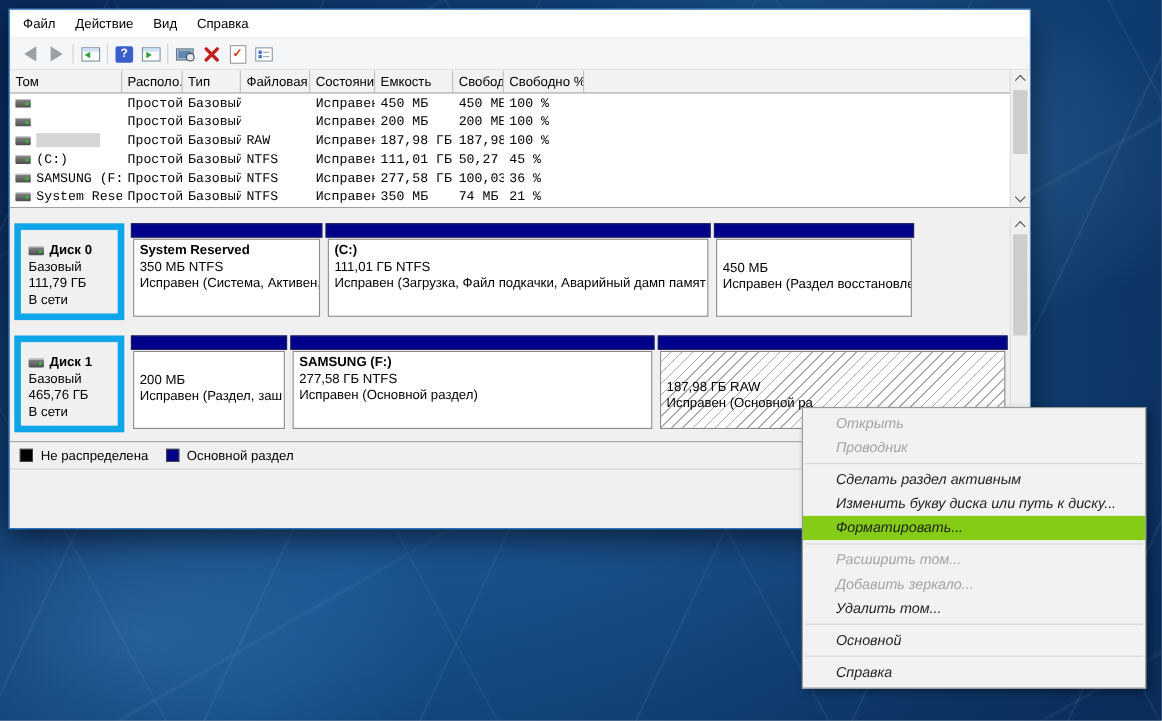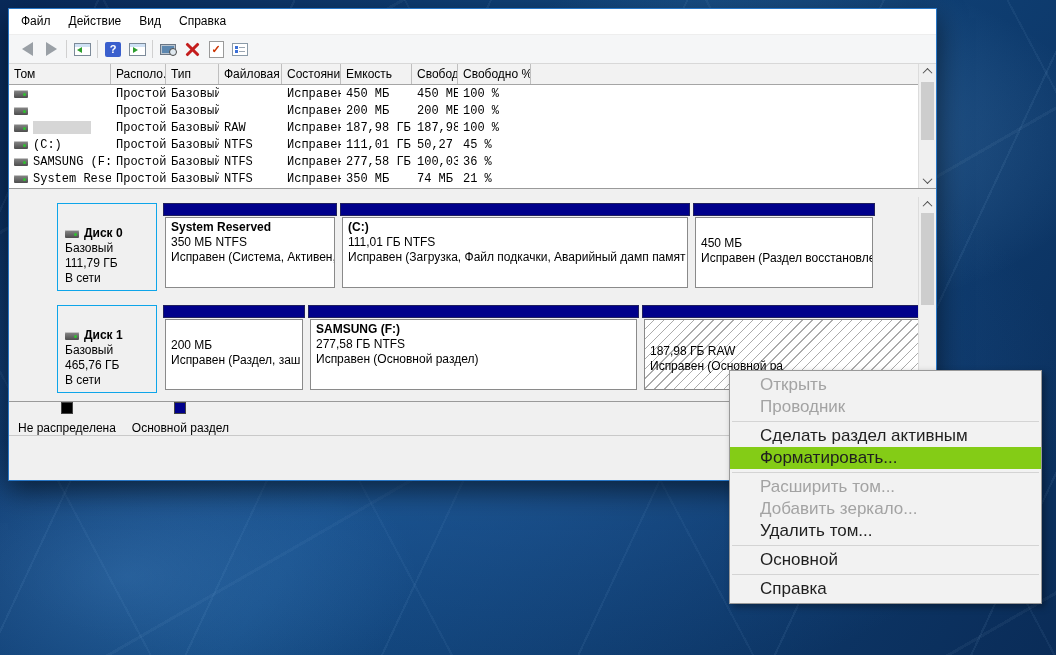--- a/index.html
+++ b/index.html
@@ -85,43 +85,43 @@
   .chev { width:6px; height:6px; border-left:1px solid #505050; border-top:1px solid #505050; }
   .chev.up { transform:rotate(45deg) translate(1px,1px); }
   .chev.down { transform:rotate(225deg) translate(1px,1px); }
   .sb-thumb { position:absolute; left:2px; right:2px; background:#cdcdcd; }
 
   .splitter { flex:0 0 8px; background:#f0f0f0; border-top:1px solid #9a9a9a; }
 
   
   .graph-pane { position:relative; flex:0 0 204px; background:#f0f0f0; overflow:hidden; }
   .disk-row { position:absolute; left:4px; display:flex; height:88px; }
-  .disk-card { width:100px; flex:0 0 auto; border:1px solid #0ea5e9; box-sizing:border-box;
-    background:#f0f0f0; padding:22px 0 0 7px; margin-right:6px; line-height:15px;margin-left:44px; }
+  .disk-card { width:100px; flex:0 0 auto; border:6px solid #0ea5e9; box-sizing:border-box;
+    background:#f0f0f0; padding:11px 0 0 7px; margin-right:6px; line-height:15px; }
   .dlabel { font-weight:bold; display:flex; align-items:center; gap:5px; }
   .parts { display:flex; gap:3px; }
   .part { box-sizing:border-box; }
   .part-band { height:13px; background:#00008b; border:1px solid #20205e; box-sizing:border-box; }
   .part-body { margin:1px 2px 0 2px; height:71px; background:#fff; border:1px solid #8a8a8a; box-sizing:border-box;
     padding:2px 5px; overflow:hidden; white-space:nowrap; line-height:15px; }
   .part-title { font-weight:bold; }
   .part.mid .part-body { padding-top:18px; }
   .part.hatched .part-body {
     background:repeating-linear-gradient(135deg,#ffffff 0 6px,#ababab 6px 7px); padding-top:24px; }
 
   .legend { flex:0 0 24px; border-top:1px solid #9a9a9a; border-bottom:1px solid #c9c9c9;
     background:#f0f0f0; display:flex; align-items:center; padding-left:9px; }
-  .lg-item { display:flex; align-items:center; gap:7px; margin-right:16px;flex-direction:column; }
+  .lg-item { display:flex; align-items:center; gap:7px; margin-right:16px; }
   .lg-sq { width:12px; height:12px; border:1px solid #444; box-sizing:border-box; }
   .status { flex:1 1 auto; background:#f0f0f0; }
 
   
   .ctx { position:absolute; left:729px; top:370px; width:313px; box-sizing:border-box;
     background:#f2f2f2; border:1px solid #999; box-shadow:3px 3px 7px rgba(0,0,0,.35);
-    padding:3px 0; font-size:17px; z-index:10; }
+    padding:3px 0; font-size:13px; z-index:10;font-style:italic; }
   .ctx-item { height:22px; line-height:22px; padding-left:30px; color:#1f1f1f; white-space:nowrap; overflow:hidden; }
   .ctx-item.disabled { color:#a3a3a3; }
   .ctx-item.hl { background:#84cc16; }
   .ctx-sep { border-top:1px solid #d4d4d4; margin:3px 2px; }
 </style>
 </head>
 <body>
 
 <div class="desktop"></div>
 
@@ -380,20 +380,21 @@
   </div>
 
   <div class="status"></div>
 </div>
 
 <div class="ctx">
   <div class="ctx-item disabled">Открыть</div>
   <div class="ctx-item disabled">Проводник</div>
   <div class="ctx-sep"></div>
   <div class="ctx-item">Сделать раздел активным</div>
+  <div class="ctx-item">Изменить букву диска или путь к диску...</div>
   <div class="ctx-item hl">Форматировать...</div>
   <div class="ctx-sep"></div>
   <div class="ctx-item disabled">Расширить том...</div>
   <div class="ctx-item disabled">Добавить зеркало...</div>
   <div class="ctx-item">Удалить том...</div>
   <div class="ctx-sep"></div>
   <div class="ctx-item">Основной</div>
   <div class="ctx-sep"></div>
   <div class="ctx-item">Справка</div>
 </div>

